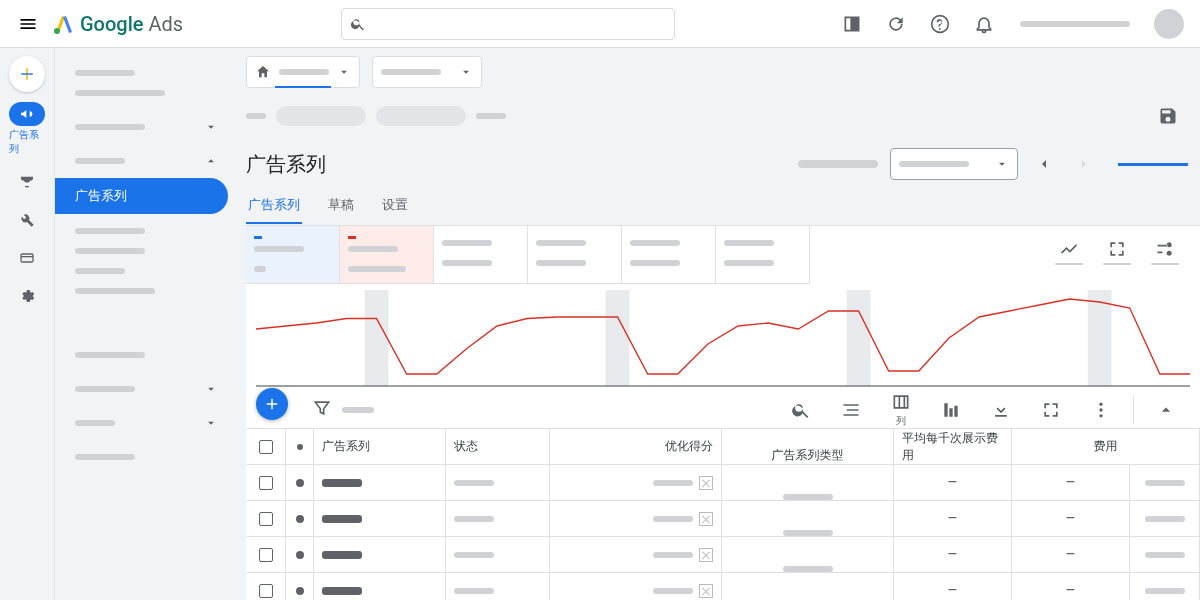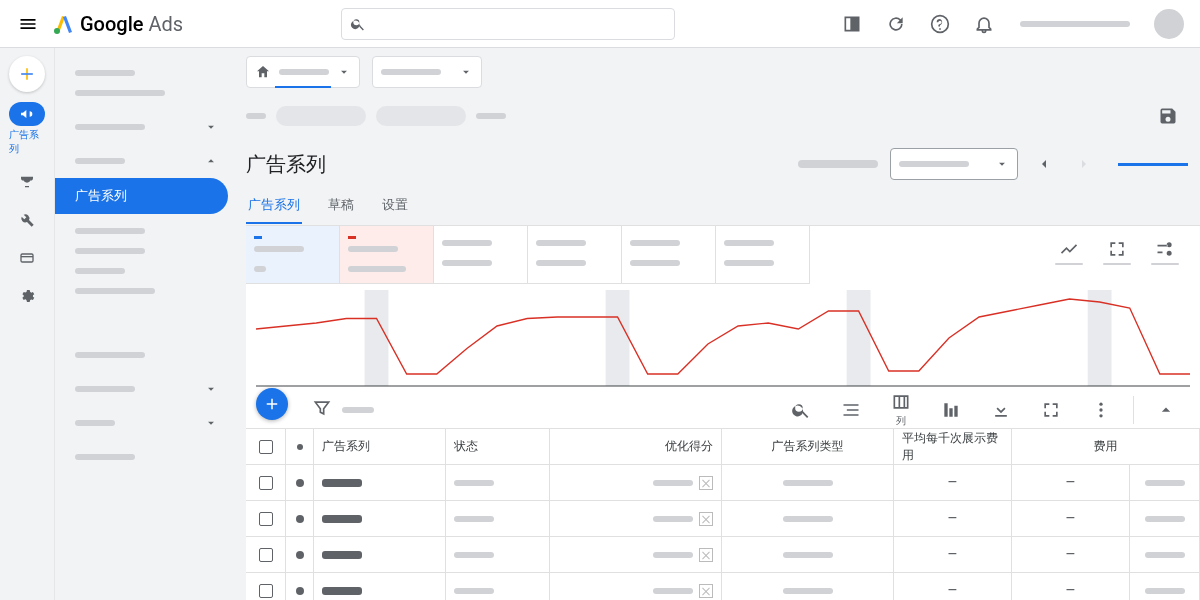--- a/index.html
+++ b/index.html
@@ -4,21 +4,21 @@
 <style>
 * { margin: 0; padding: 0; box-sizing: border-box; font-family: Roboto, Arial, sans-serif; }
 body { width: 1200px; height: 600px; overflow: hidden; background: #fff; }
 
 
 .header { height: 48px; display: flex; align-items: center; padding: 0 8px; border-bottom: 1px solid #dadce0; }
 .burger { width: 40px; height: 40px; display:flex; align-items:center; justify-content:center; cursor:pointer; }
 .logo { display:flex; align-items:center; gap:4px; margin-left:4px; }
 .logo-mark { width:24px; height:24px; }
 .logo-text { font-size:20px; color:#5f6368; letter-spacing:0; }
-.logo-text b { color:#000000; font-weight:500; }
+.logo-text b { color:#0f766e; font-weight:500; }
 .search { margin-left:auto; margin-right:auto; width:334px; height:32px; border:1px solid #dadce0; border-radius:4px; display:flex; align-items:center; padding:0 8px; }
 .header-actions { display:flex; align-items:center; gap:4px; }
 .icon-btn { width:40px; height:40px; display:flex; align-items:center; justify-content:center; color:#5f6368; cursor:pointer; border-radius:50%; }
 .header-skel { width:110px; height:6px; background:#d0d2d6; border-radius:3px; margin:0 12px; }
 .avatar { width:30px; height:30px; background:#d0d2d6; border-radius:50%; margin:0 8px; }
 
 .body { display:flex; height:552px; }
 
 
 .rail { width:54px; background:#f1f3f4; display:flex; flex-direction:column; align-items:center; padding-top:8px; gap:6px; }
@@ -86,21 +86,21 @@
 
 .tbl { background:#fff; margin-left:12px; }
 .tbl-row { display:flex; align-items:center; height:36px; border-top:1px solid #e0e0e0; }
 .tbl-head { font-size:12px; color:#3c4043; }
 .cell { border-right:1px solid #e0e0e0; height:100%; display:flex; align-items:center; padding:0 8px; }
 .c-check { width:40px; justify-content:center; }
 .c-dot { width:28px; justify-content:center; }
 .c-name { width:132px; }
 .c-status { width:104px; }
 .c-opt { width:172px; justify-content:flex-end; gap:6px;text-align:right; }
-.c-type { width:172px; justify-content:center; }
+.c-type { width:172px; justify-content:center;align-items:flex-end; }
 .c-cpv { width:118px; justify-content:center; }
 .c-cpm { width:118px; justify-content:center; }
 .c-cost { flex:1; justify-content:center; }
 .sk { height:6px; background:#d0d2d6; border-radius:3px; }
 .status-dot { width:8px; height:8px; border-radius:50%; background:#5f6368; }
 .checkbox { width:14px; height:14px; border:1.5px solid #5f6368; border-radius:2px; }
 .opt-x { width:14px; height:14px; border:1px solid #bbb; position:relative; }
 .opt-x::before, .opt-x::after { content:''; position:absolute; left:1px; right:1px; top:50%; height:1px; background:#bbb; }
 .opt-x::before { transform:rotate(45deg); }
 .opt-x::after { transform:rotate(-45deg); }

